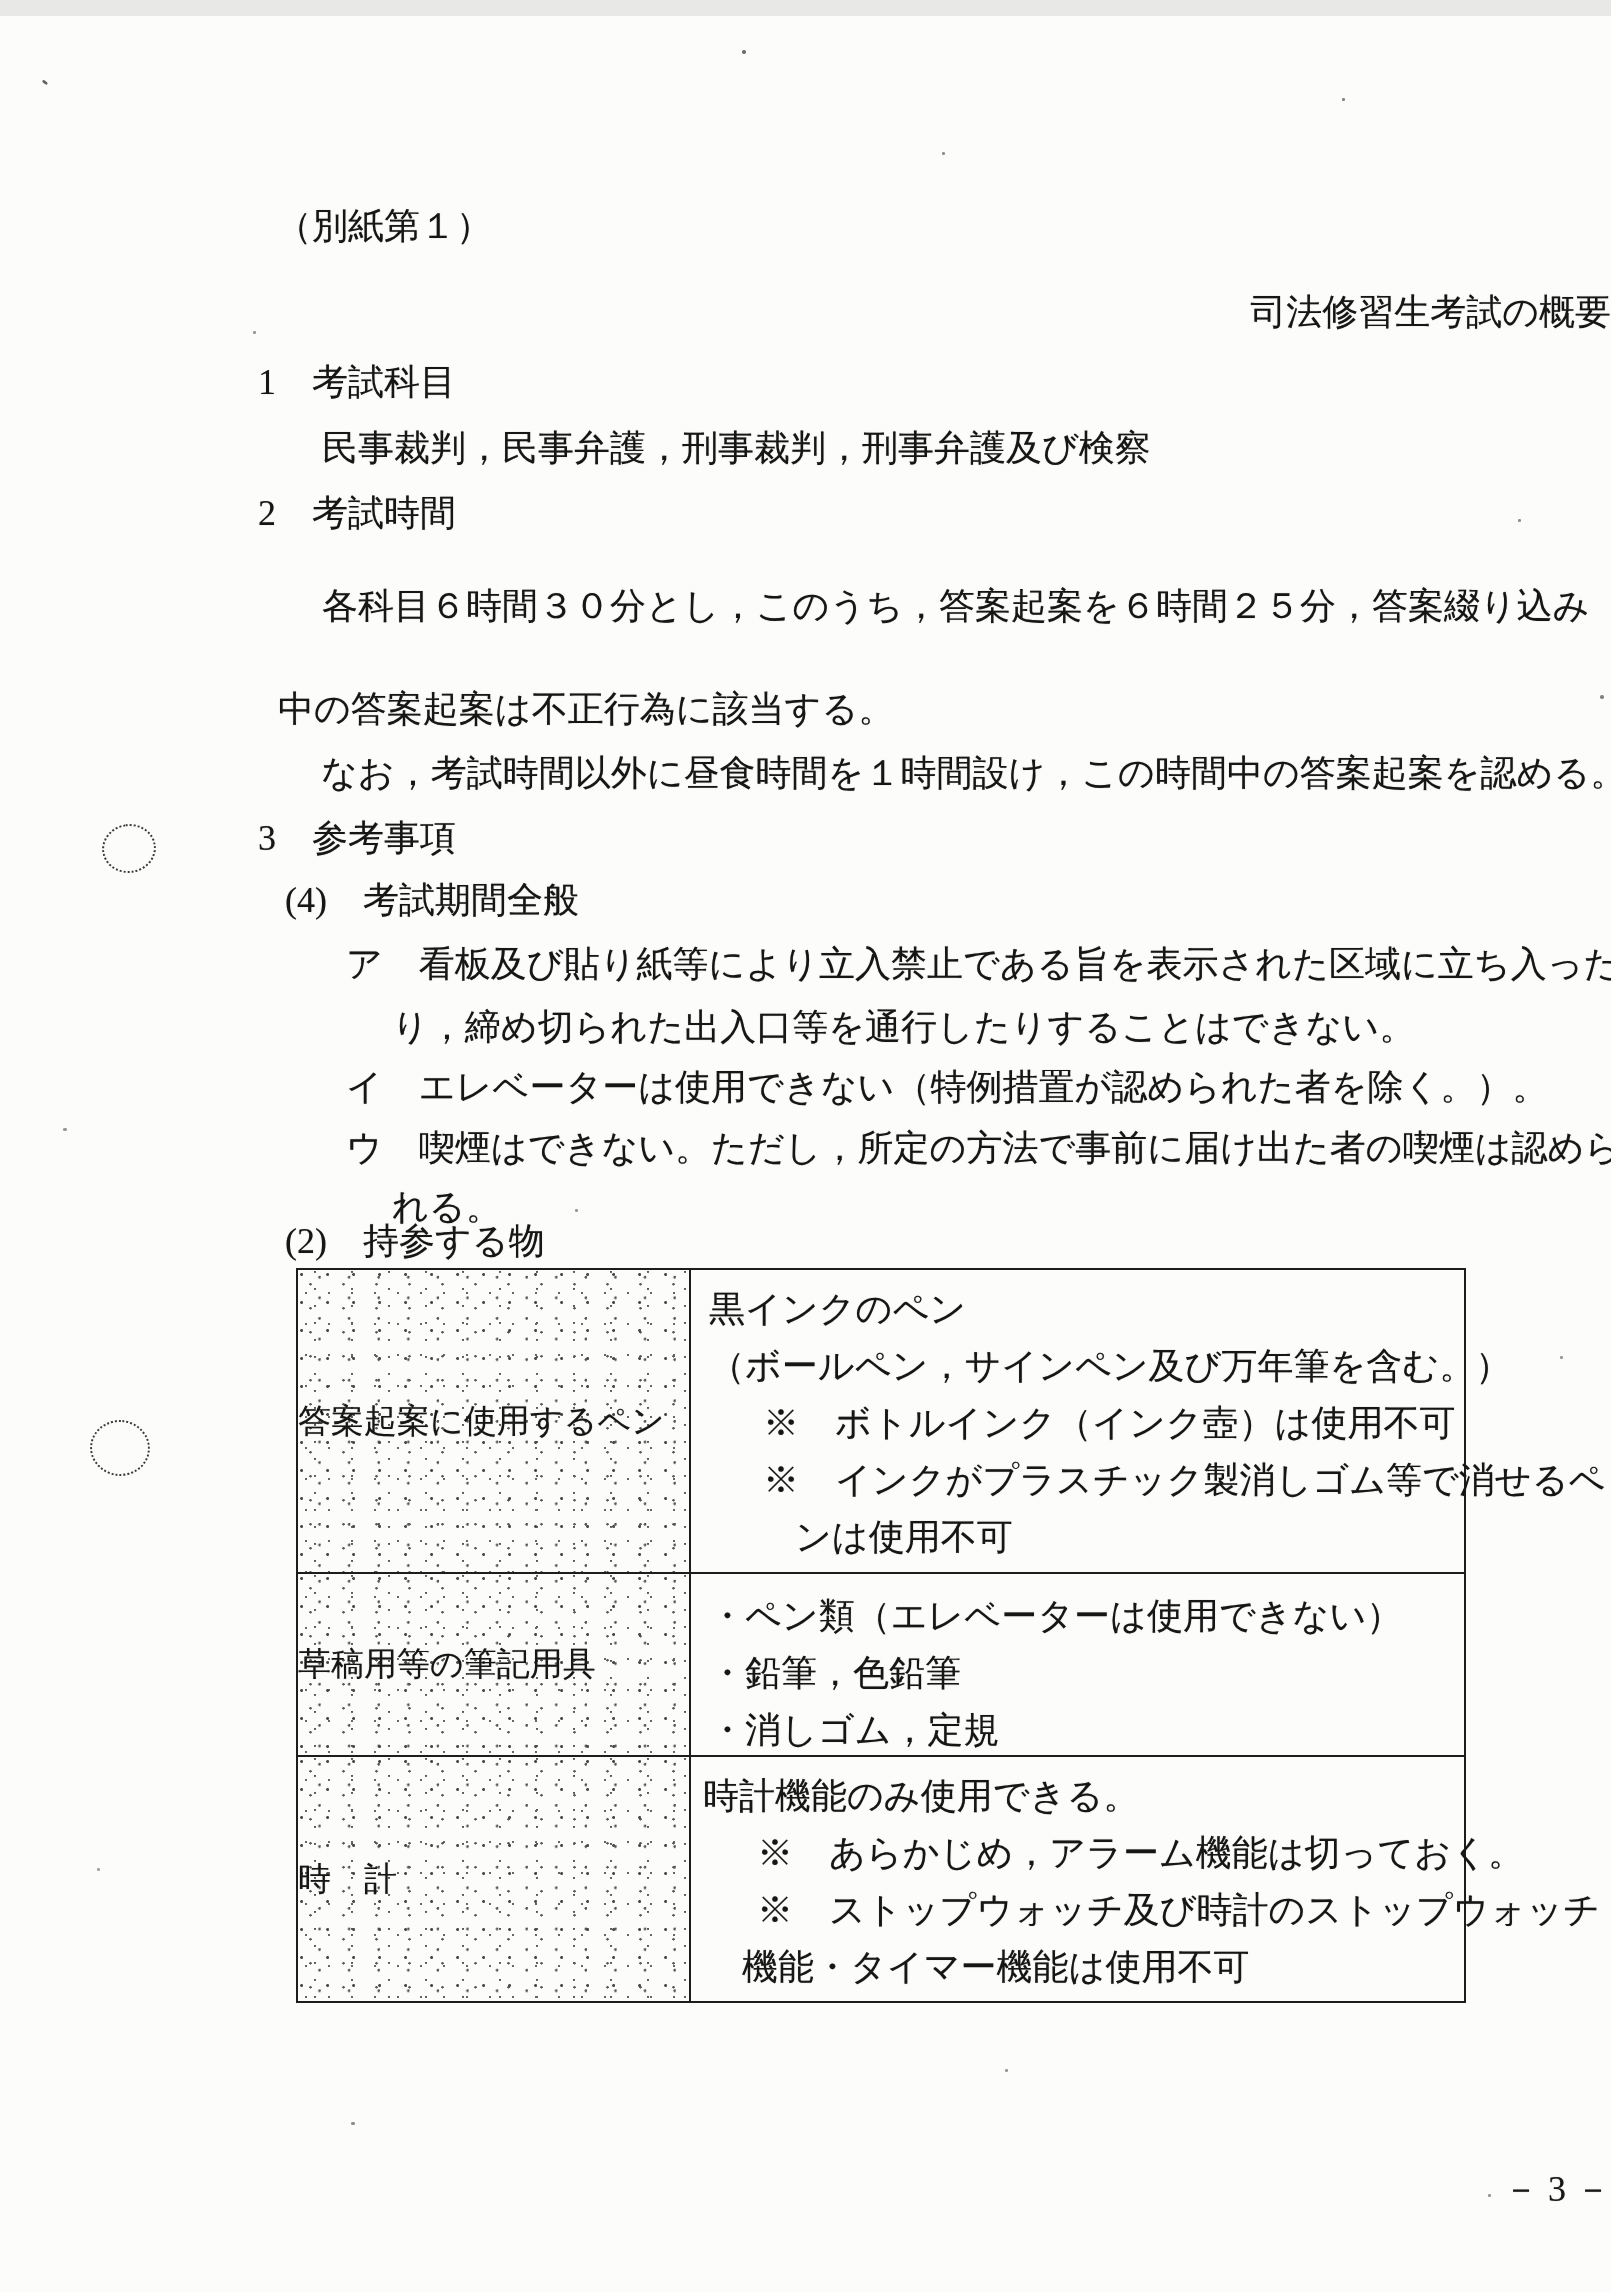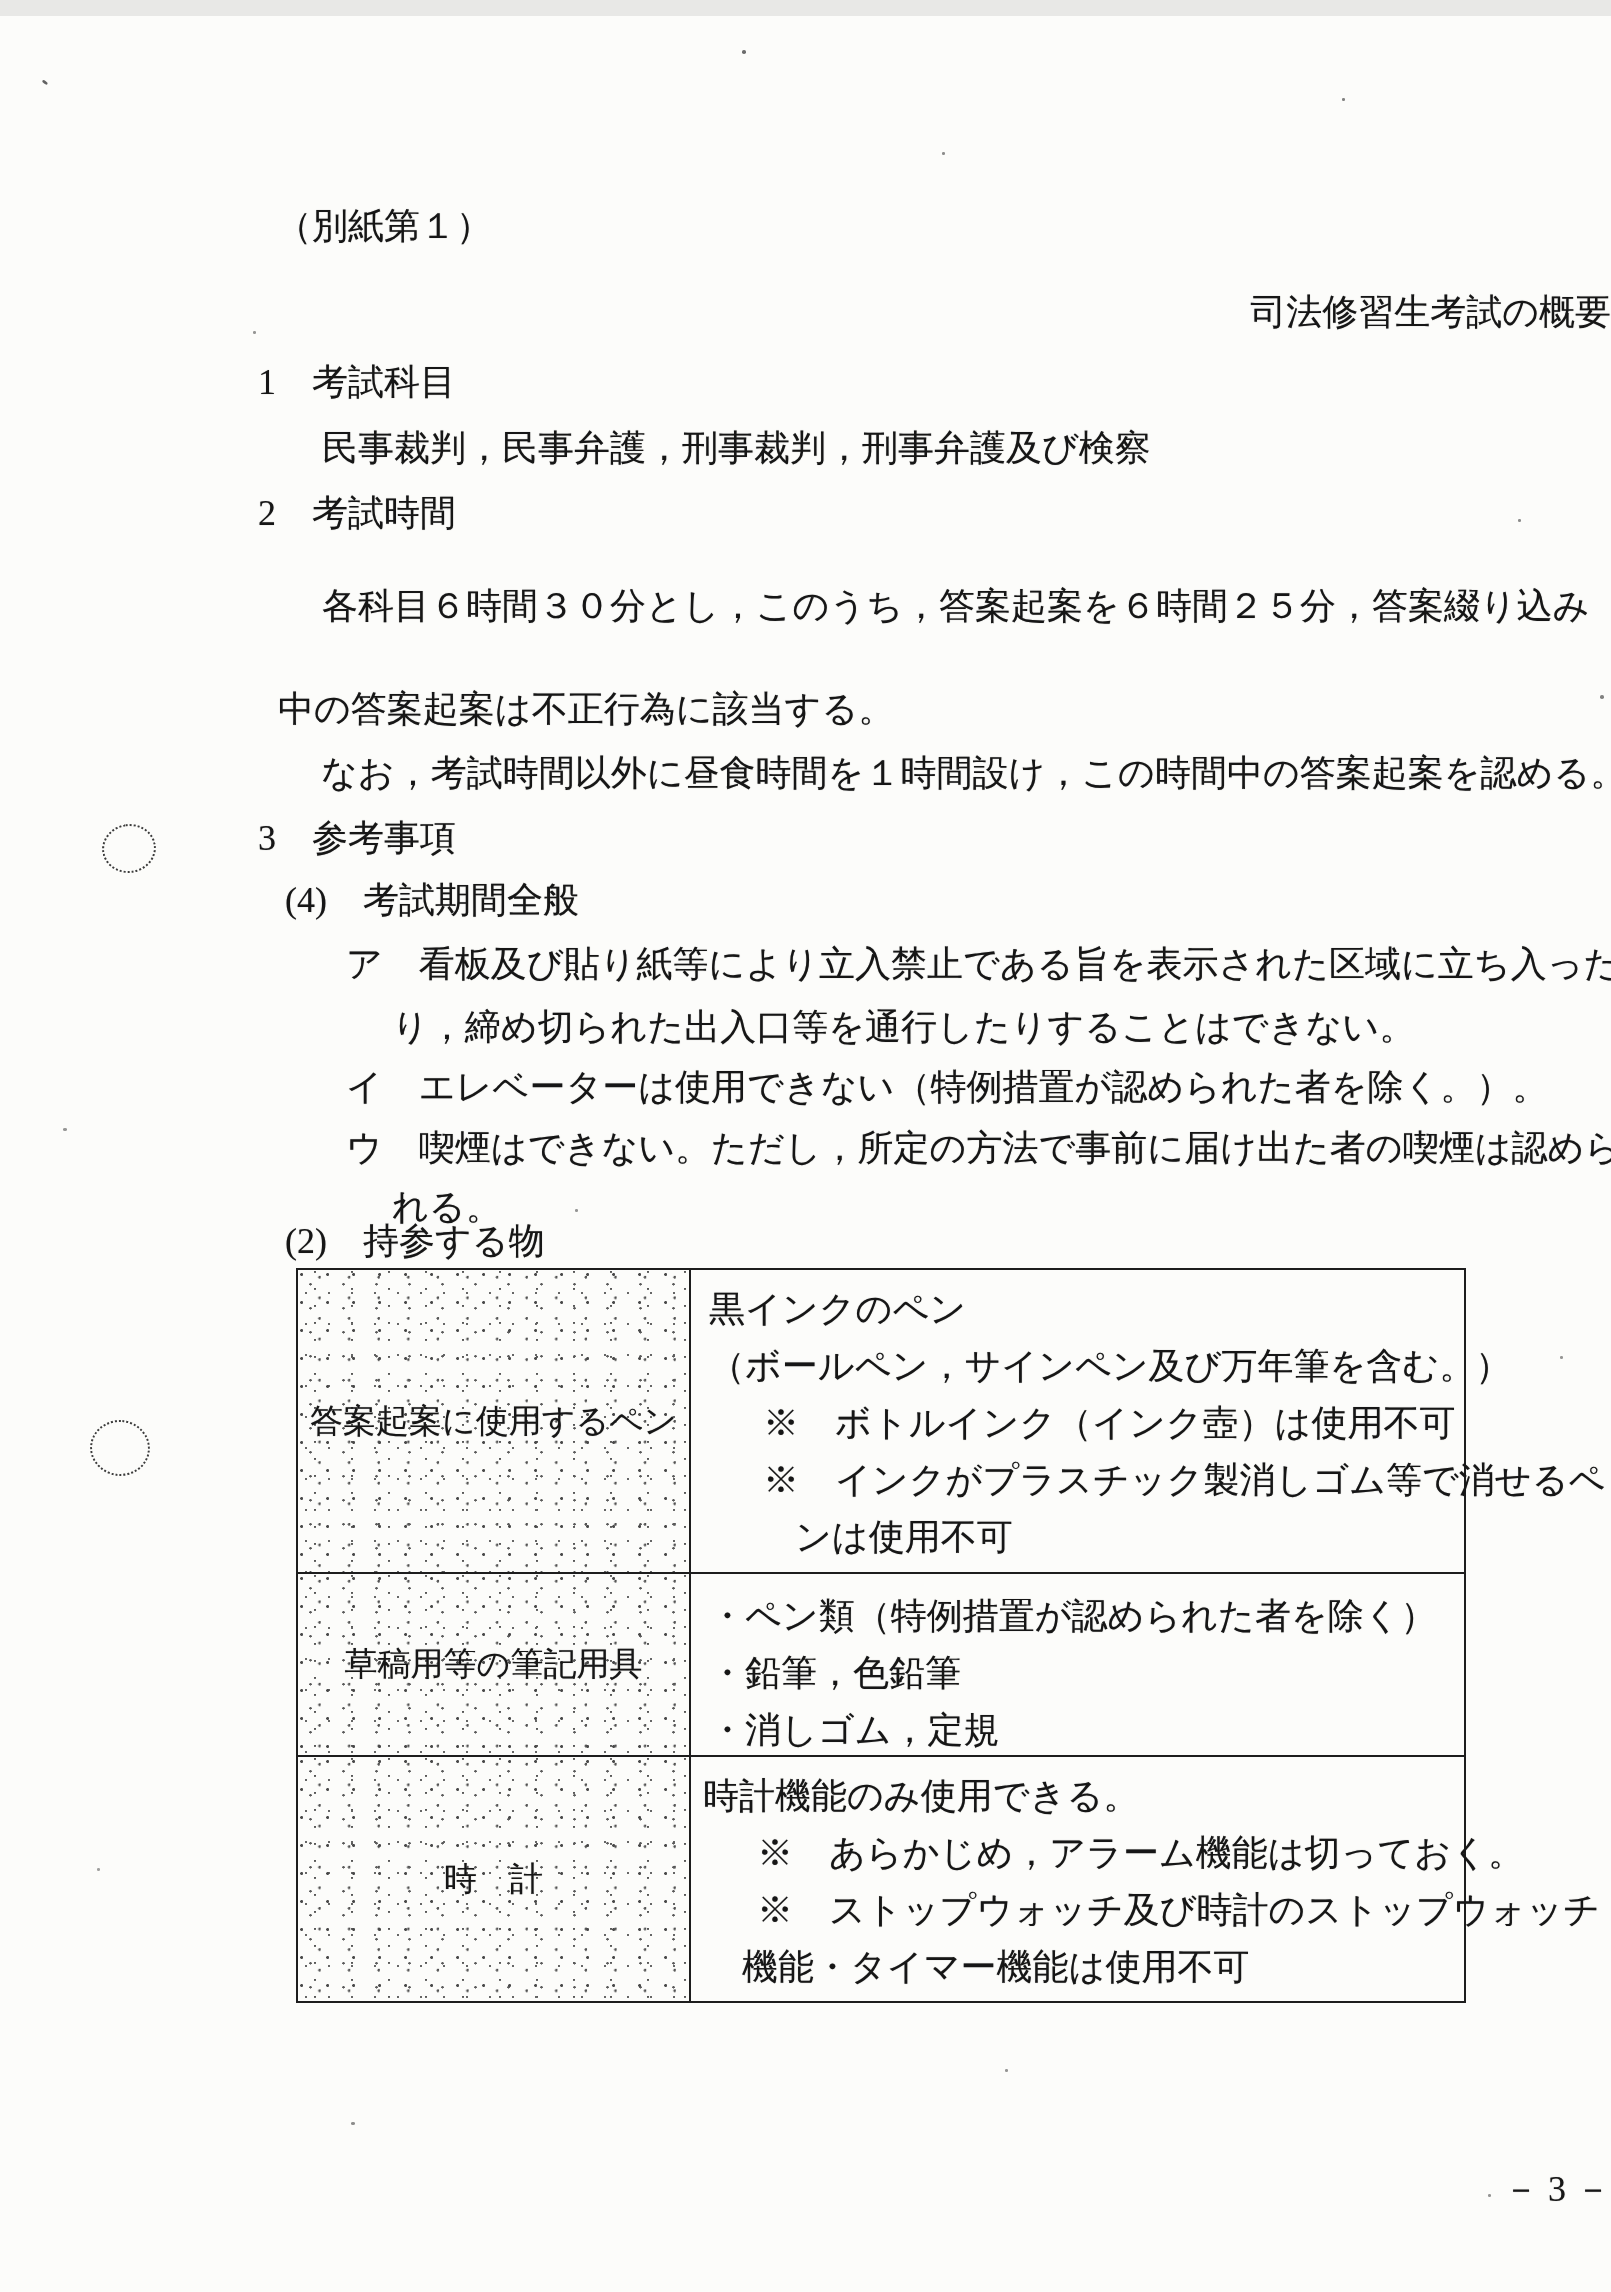--- a/index.html
+++ b/index.html
@@ -27,21 +27,21 @@
     left:296px; top:1252px;
     width:1166px;
     border:2.7px solid #1d1d1d;
     background:#fcfcfa;
   }
   .t-row { display:flex; }
   .t-row + .t-row { border-top:2.7px solid #1d1d1d; }
   .t-item {
     width:391px; min-width:391px;
     border-right:2.7px solid #1d1d1d;
-    display:flex; align-items:center; justify-content:center;
+    display:flex; align-items:center; 
     font-size:33px;
     text-shadow:0 0 0.9px rgba(25,25,25,0.45);
     white-space:pre;
     
     background-image:
       radial-gradient(circle at 3.6px 4.5px,  #4a4a4a 1.2px, transparent 1.7px),
       radial-gradient(circle at 12.5px 14.3px,#5c5c5c 1px, transparent 1.5px),
       radial-gradient(circle at 21.5px 7.2px, #525252 1.1px, transparent 1.6px),
       radial-gradient(circle at 8px 23px, #666 0.9px, transparent 1.3px),
       radial-gradient(circle at 17px 1.8px, #585858 0.8px, transparent 1.3px);
@@ -109,21 +109,21 @@
         <div class="dl ind1">※　インクがプラスチック製消しゴム等で消せるペ</div>
         <div class="dl ind2">ンは使用不可</div>
       </div>
     </div>
 
     <div class="t-row" style="height:181px">
       <div class="t-item">
         <span>草稿用等の筆記用具</span>
       </div>
       <div class="t-detail" style="padding-top:14.3px">
-        <div class="dl">・ペン類（特例措置が認められた者を除く）</div>
+        <div class="dl">・ペン類（エレベーターは使用できない）</div>
         <div class="dl">・鉛筆，色鉛筆</div>
         <div class="dl">・消しゴム，定規</div>
       </div>
     </div>
 
     <div class="t-row" style="height:244px">
       <div class="t-item">
         <span>時　計</span>
       </div>
       <div class="t-detail" style="padding-left:12px">

